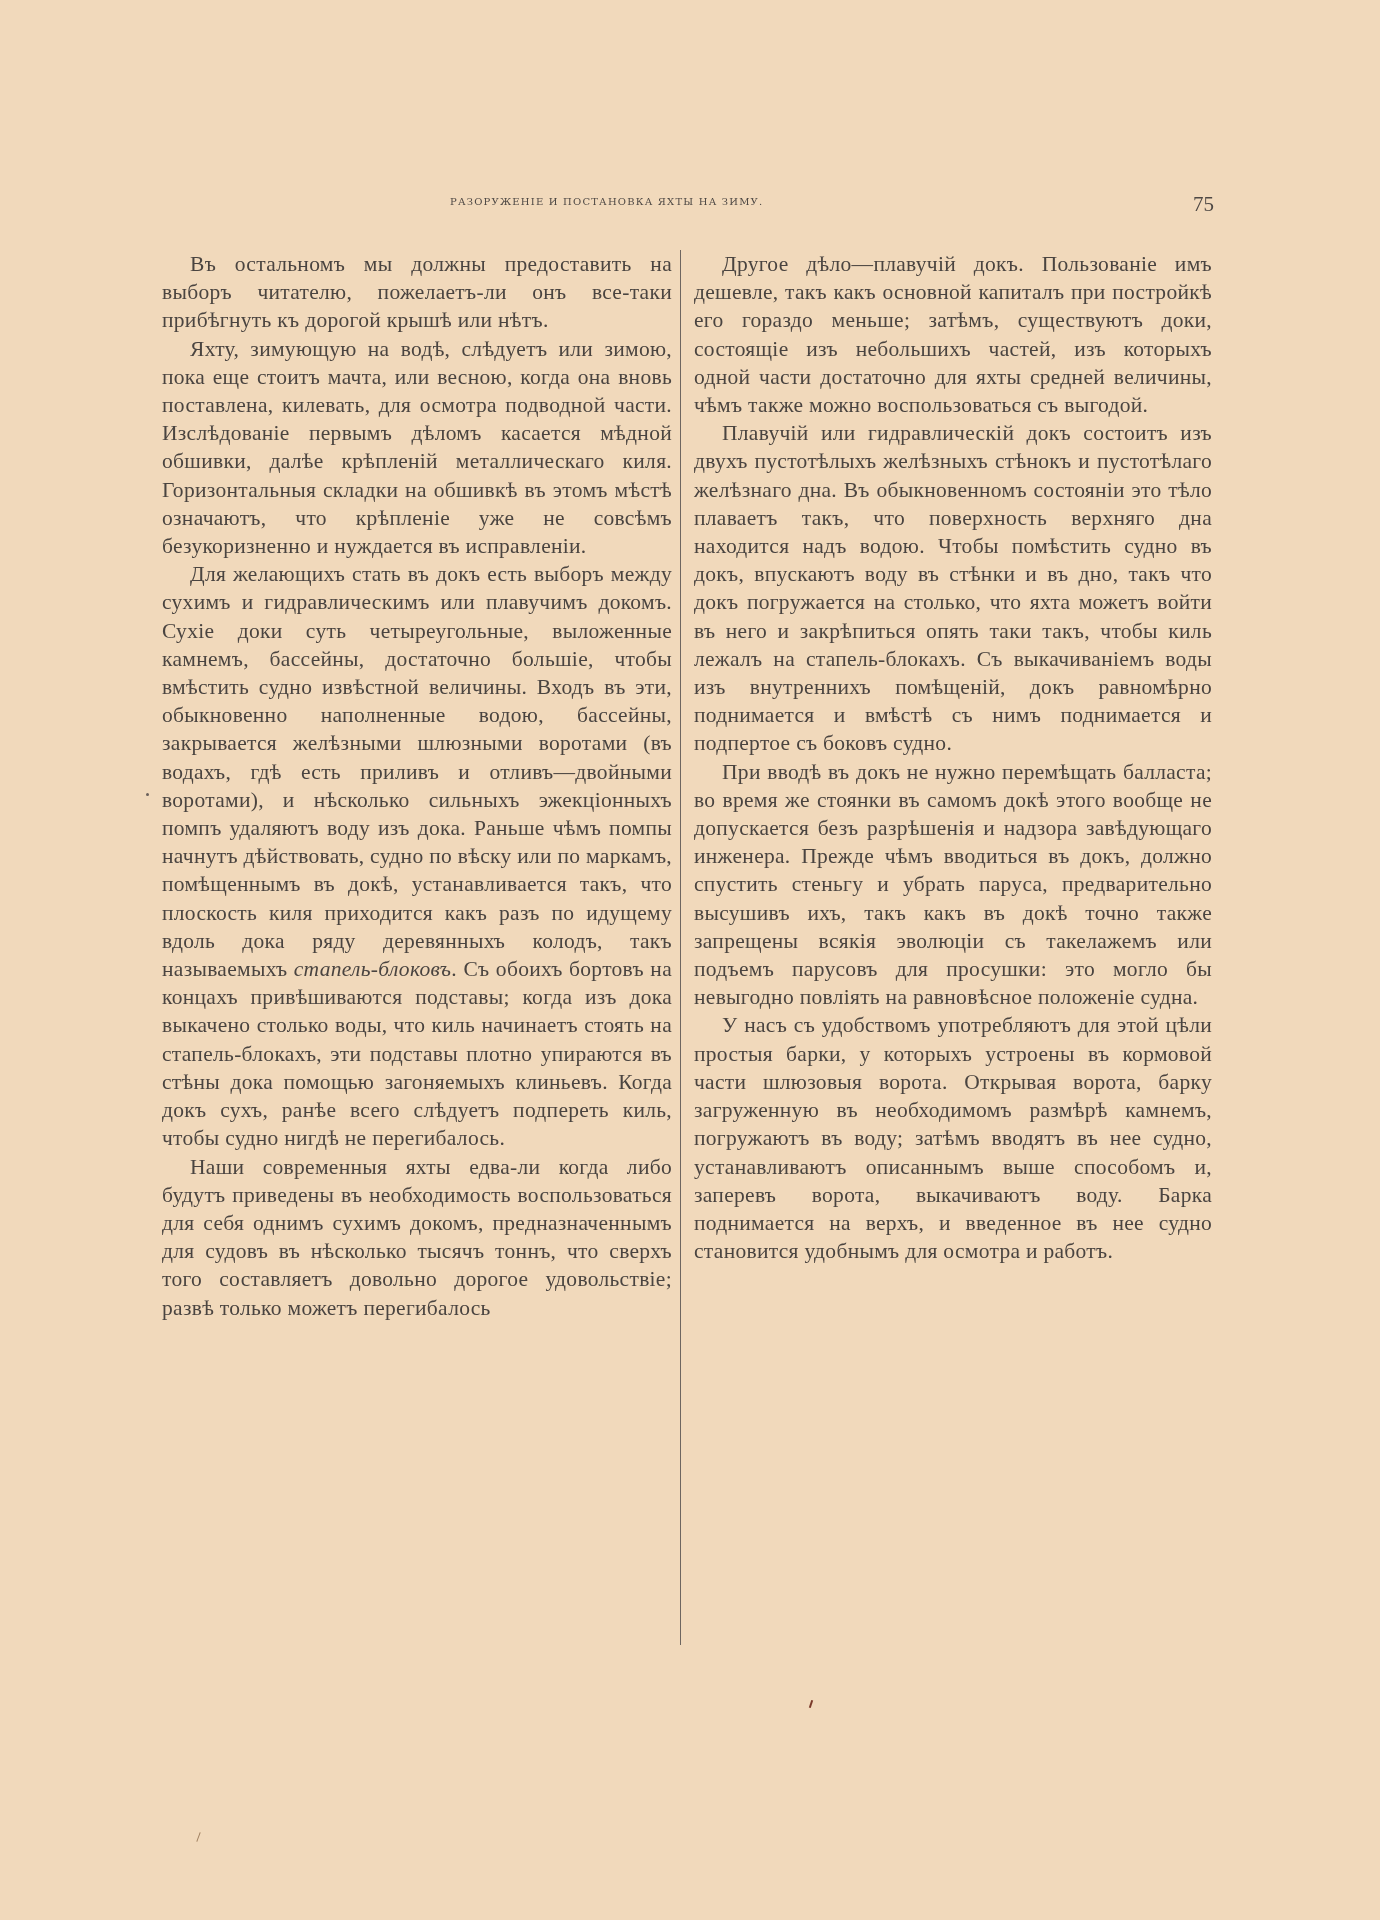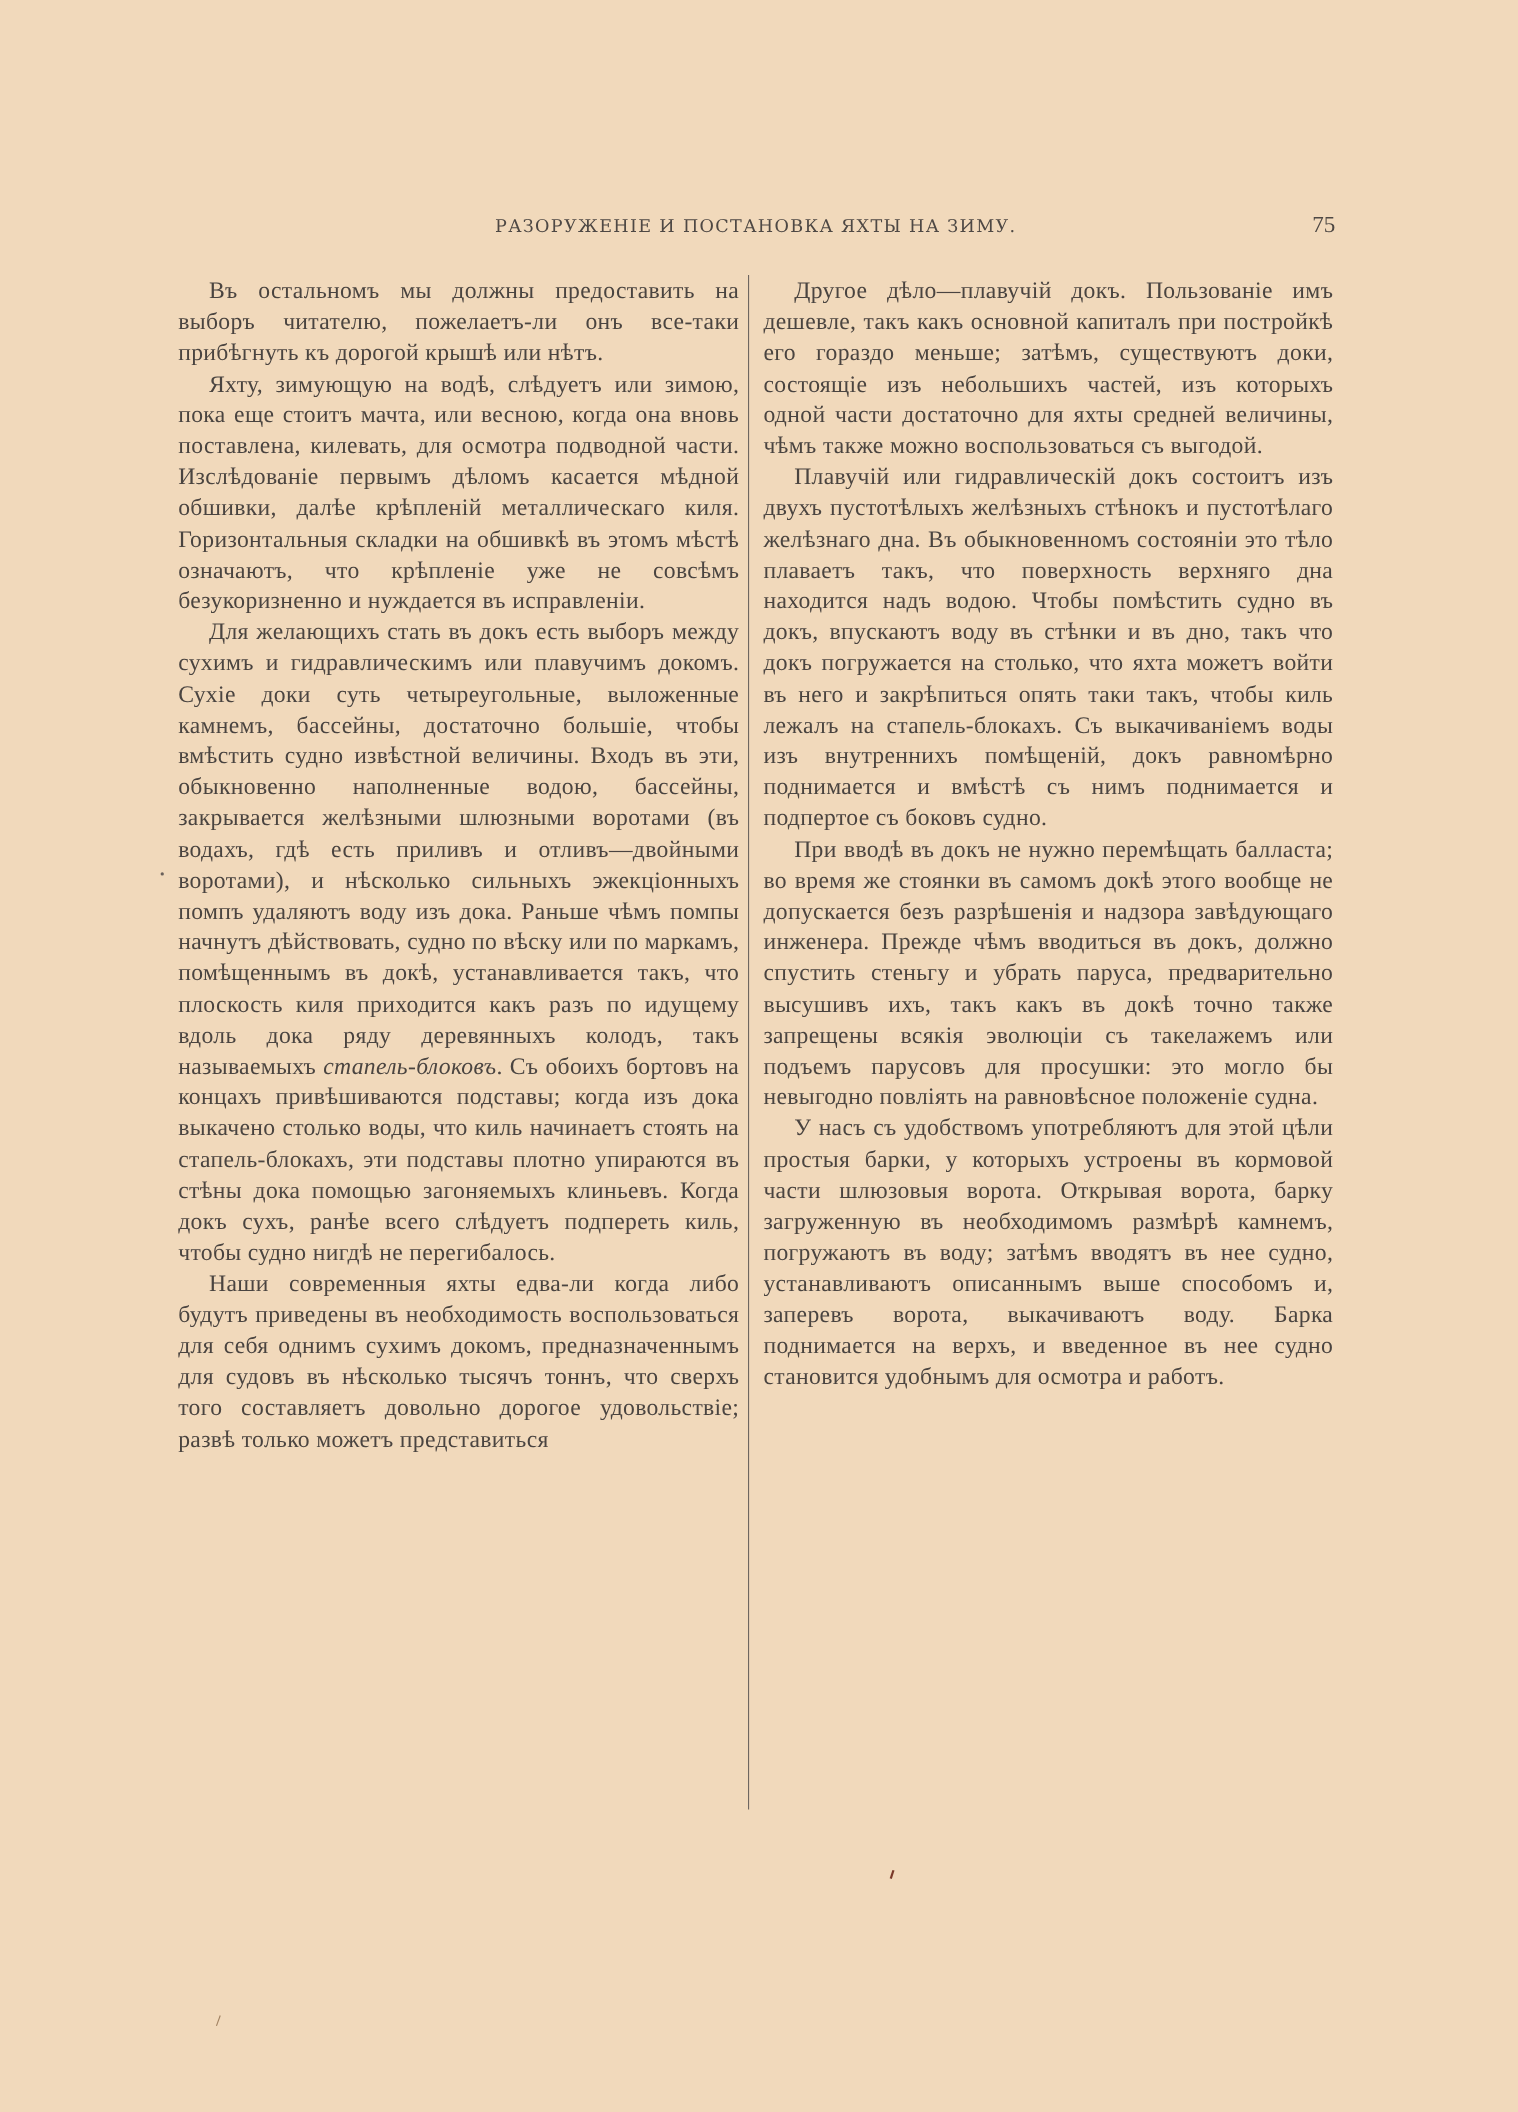--- a/index.html
+++ b/index.html
@@ -9,21 +9,21 @@
     position: relative;
     overflow: hidden;
     font-family: "DejaVu Serif", "Liberation Serif", serif;
     color: #4a4440;
   }
   .page-header {
     position: absolute; left: 186px; top: 196px; width: 1028px; height: 24px;
   }
   .running-title {
     position: absolute; left: 264px; top: 0;
-    font-size: 16px; letter-spacing: 1.2px; color: #4e4844;
+    font-size: 10px; letter-spacing: 1.2px; color: #4e4844;
     font-family: "DejaVu Serif", serif;
   }
   .page-number {
     position: absolute; right: 0; top: -4px;
     font-size: 21px; color: #4e4844;
     font-family: "Liberation Serif", serif;
   }
   .column {
     position: absolute; top: 250px; width: 510px;
     font-family: "Liberation Serif", serif;
@@ -58,21 +58,21 @@
 
 <div class="page-header">
   <span class="running-title">РАЗОРУЖЕНІЕ И ПОСТАНОВКА ЯХТЫ НА ЗИМУ.</span>
   <span class="page-number">75</span>
 </div>
 
 <div class="column col-left">
   <p>Въ остальномъ мы должны предоставить на выборъ читателю, пожелаетъ-ли онъ все-таки прибѣгнуть къ дорогой крышѣ или нѣтъ.</p>
   <p>Яхту, зимующую на водѣ, слѣдуетъ или зимою, пока еще стоитъ мачта, или весною, когда она вновь поставлена, килевать, для осмотра подводной части. Изслѣдованіе первымъ дѣломъ касается мѣдной обшивки, далѣе крѣпленій металлическаго киля. Горизонтальныя складки на обшивкѣ въ этомъ мѣстѣ означаютъ, что крѣпленіе уже не совсѣмъ безукоризненно и нуждается въ исправленіи.</p>
   <p><span>Для желающихъ стать въ докъ есть выборъ между сухимъ и гидравлическимъ или плавучимъ докомъ. Сухіе доки суть четыреугольные, выложенные камнемъ, бассейны, достаточно большіе, чтобы вмѣстить судно извѣстной величины. Входъ въ эти, обыкновенно наполненные водою, бассейны, закрывается желѣзными шлюзными воротами (въ водахъ, гдѣ есть приливъ и отливъ—двойными воротами), и нѣсколько сильныхъ эжекціонныхъ помпъ удаляютъ воду изъ дока. Раньше чѣмъ помпы начнутъ дѣйствовать, судно по вѣску или по маркамъ, помѣщеннымъ въ докѣ, устанавливается такъ, что плоскость киля приходится какъ разъ по идущему вдоль дока ряду деревянныхъ колодъ, такъ называемыхъ</span> <em>стапель-блоковъ</em><span>. Съ обоихъ бортовъ на концахъ привѣшиваются подставы; когда изъ дока выкачено столько воды, что киль начинаетъ стоять на стапель-блокахъ, эти подставы плотно упираются въ стѣны дока помощью загоняемыхъ клиньевъ. Когда докъ сухъ, ранѣе всего слѣдуетъ подпереть киль, чтобы судно нигдѣ не перегибалось.</span></p>
-  <p>Наши современныя яхты едва-ли когда либо будутъ приведены въ необходимость воспользоваться для себя однимъ сухимъ докомъ, предназначеннымъ для судовъ въ нѣсколько тысячъ тоннъ, что сверхъ того составляетъ довольно дорогое удовольствіе; развѣ только можетъ представиться</p>
+  <p>Наши современныя яхты едва-ли когда либо будутъ приведены въ необходимость воспользоваться для себя однимъ сухимъ докомъ, предназначеннымъ для судовъ въ нѣсколько тысячъ тоннъ, что сверхъ того составляетъ довольно дорогое удовольствіе; развѣ только можетъ перегибалось</p>
 </div>
 
 <div class="divider"></div>
 <div class="side-dot"></div>
 
 <div class="column col-right">
   <p>Другое дѣло—плавучій докъ. Пользованіе имъ дешевле, такъ какъ основной капиталъ при постройкѣ его гораздо меньше; затѣмъ, существуютъ доки, состоящіе изъ небольшихъ частей, изъ которыхъ одной части достаточно для яхты средней величины, чѣмъ также можно воспользоваться съ выгодой.</p>
   <p>Плавучій или гидравлическій докъ состоитъ изъ двухъ пустотѣлыхъ желѣзныхъ стѣнокъ и пустотѣлаго желѣзнаго дна. Въ обыкновенномъ состояніи это тѣло плаваетъ такъ, что поверхность верхняго дна находится надъ водою. Чтобы помѣстить судно въ докъ, впускаютъ воду въ стѣнки и въ дно, такъ что докъ погружается на столько, что яхта можетъ войти въ него и закрѣпиться опять таки такъ, чтобы киль лежалъ на стапель-блокахъ. Съ выкачиваніемъ воды изъ внутреннихъ помѣщеній, докъ равномѣрно поднимается и вмѣстѣ съ нимъ поднимается и подпертое съ боковъ судно.</p>
   <p>При вводѣ въ докъ не нужно перемѣщать балласта; во время же стоянки въ самомъ докѣ этого вообще не допускается безъ разрѣшенія и надзора завѣдующаго инженера. Прежде чѣмъ вводиться въ докъ, должно спустить стеньгу и убрать паруса, предварительно высушивъ ихъ, такъ какъ въ докѣ точно также запрещены всякія эволюціи съ такелажемъ или подъемъ парусовъ для просушки: это могло бы невыгодно повліять на равновѣсное положеніе судна.</p>
   <p>У насъ съ удобствомъ употребляютъ для этой цѣли простыя барки, у которыхъ устроены въ кормовой части шлюзовыя ворота. Открывая ворота, барку загруженную въ необходимомъ размѣрѣ камнемъ, погружаютъ въ воду; затѣмъ вводятъ въ нее судно, устанавливаютъ описаннымъ выше способомъ и, заперевъ ворота, выкачиваютъ воду. Барка поднимается на верхъ, и введенное въ нее судно становится удобнымъ для осмотра и работъ.</p>

